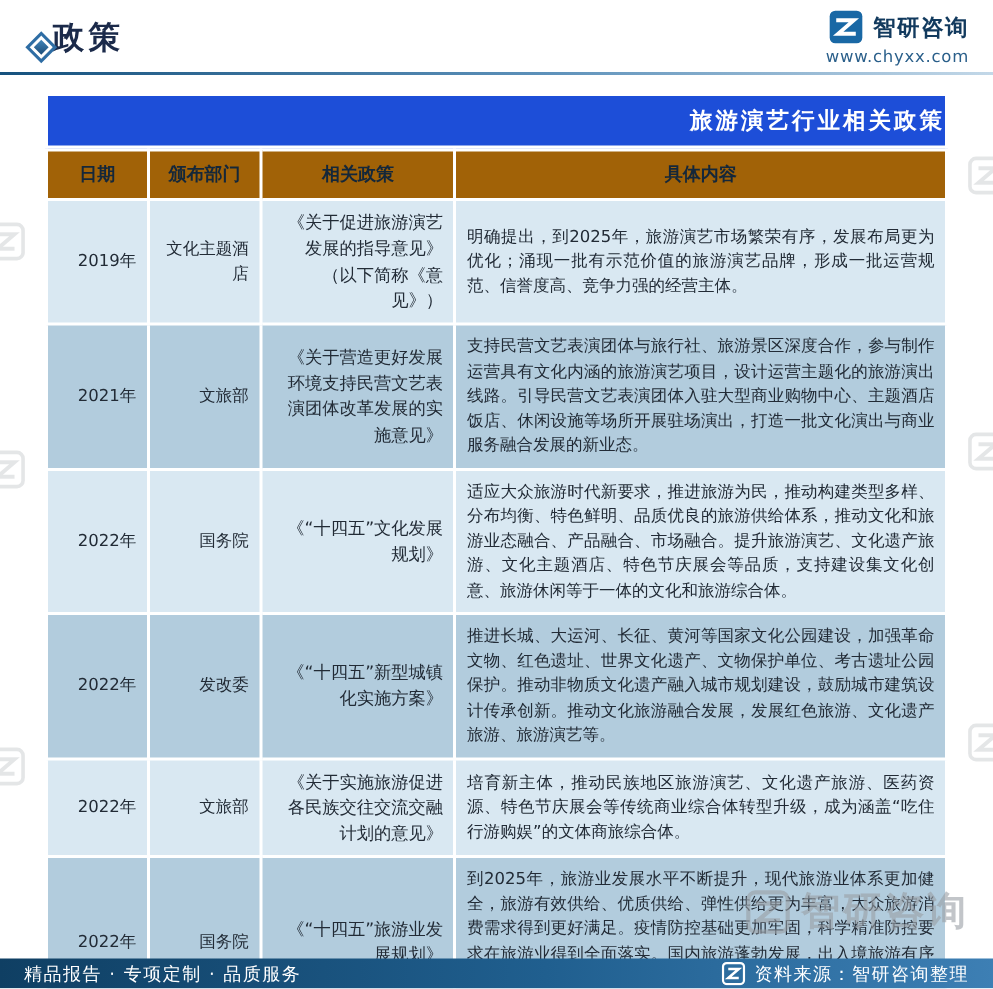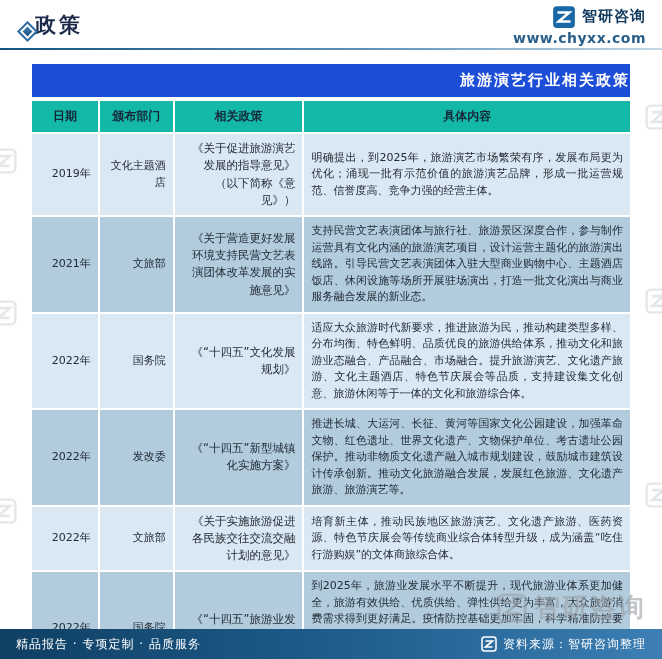--- a/index.html
+++ b/index.html
@@ -22,51 +22,51 @@
     background:linear-gradient(135deg,#4c94cc,#123d66);
     border:2px solid #2e6da4;
     box-shadow: inset 0 0 0 2px #ffffff;
     margin-left:4px;
   }
   .page-title { font-size:21px; font-weight:bold; color:#1b2a4a; letter-spacing:3px; }
   .brand-block { display:flex; flex-direction:column; align-items:flex-end; gap:1px; }
   .brand-row { display:flex; align-items:center; gap:6px; }
   .logo-icon { width:24px; height:24px; display:inline-block; }
   .brand-name { font-size:15px; font-weight:bold; color:#123a5e; letter-spacing:1px; }
-  .brand-website { font-size:14px; color:#2a5f8a; letter-spacing:.5px;font-weight:bold; }
+  .brand-website { font-size:11px; color:#2a5f8a; letter-spacing:.5px; }
   .header-line {
     height:2px; margin:0;
     background:linear-gradient(to right,#16527e 0%, #5d91ba 55%, #c3d8e8 100%);
   }
 
   
   .table-wrap { margin:12px 30px 0 30px; }
   .tbl-title {
     background:#1d4ed8; color:#ffffff; text-align:right;
     font-size:15px; font-weight:bold; letter-spacing:2px;
     padding:7px 0; border:2px solid #ffffff;
   }
   table { width:100%; border-collapse:collapse; table-layout:fixed; }
   th {
-    background:#14b8a6; color:#14273a; font-size:12px; font-weight:bold;
+    background:#a16207; color:#14273a; font-size:12px; font-weight:bold;
     padding:7px 2px; border:2px solid #ffffff; text-align:center;
   }
   td {
     font-size:11px; line-height:1.5; padding:6px 7px;
     border:2px solid #ffffff; vertical-align:middle; color:#222b36;
   }
   tr.light td { background:#d9e8f2; }
   tr.dark  td { background:#b2ccdd; }
   td.c-date, td.c-dept, td.c-policy { text-align:right; }
   td.c-policy { font-size:11.5px; }
   td.c-content { text-align:justify; }
 
   
   .footer {
-    position:absolute; left:0; right:0; bottom:0; height:30px;
+    position:absolute; left:0; right:0; bottom:0; height:20px;
     background:linear-gradient(to right,#0f3f63 0%, #205f8f 55%, #3d7fb4 100%);
     color:#ffffff; display:flex; align-items:center; justify-content:space-between;
     padding:0 16px; font-size:12px; letter-spacing:1px;
   }
   .footer-right { display:flex; align-items:center; gap:6px;margin-left:20px; }
   .footer .logo-icon { width:16px; height:16px; }
 
   
   .wm-main {
     position:absolute; right:16px; bottom:34px;

